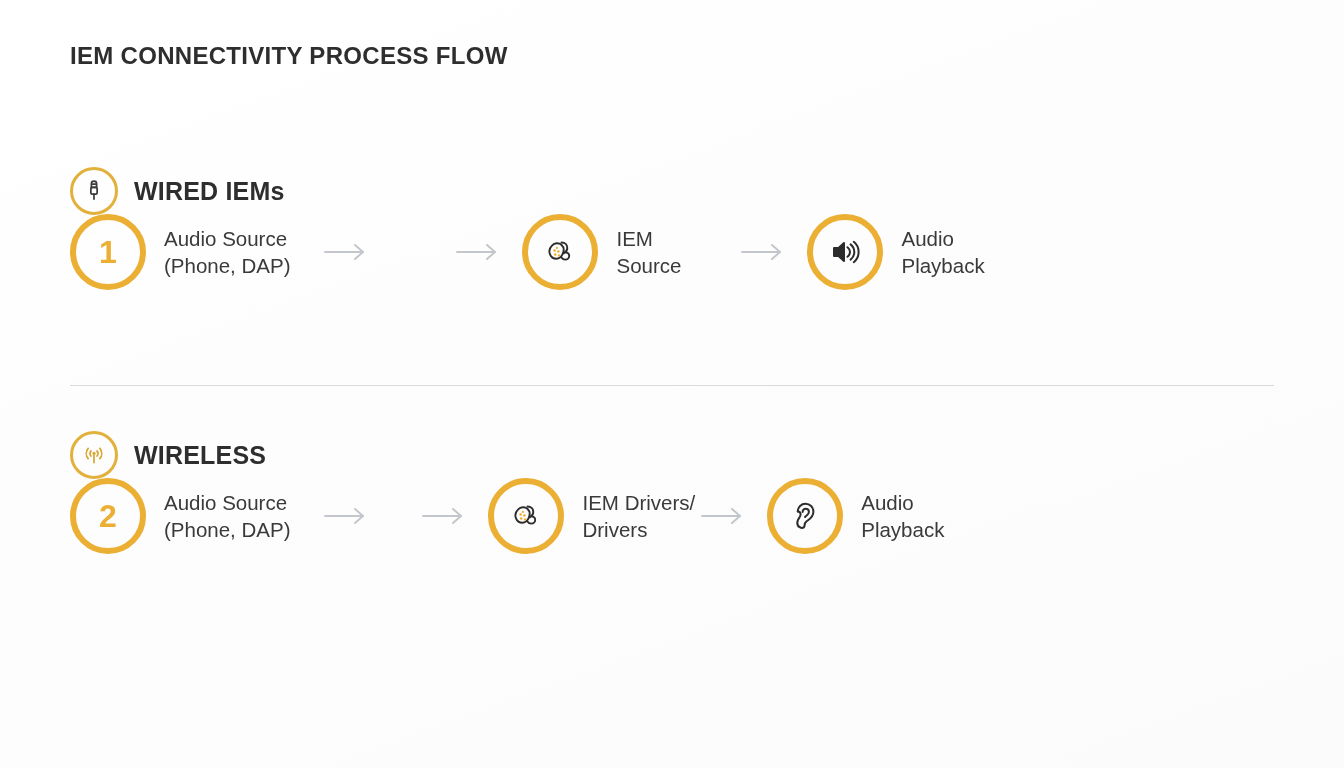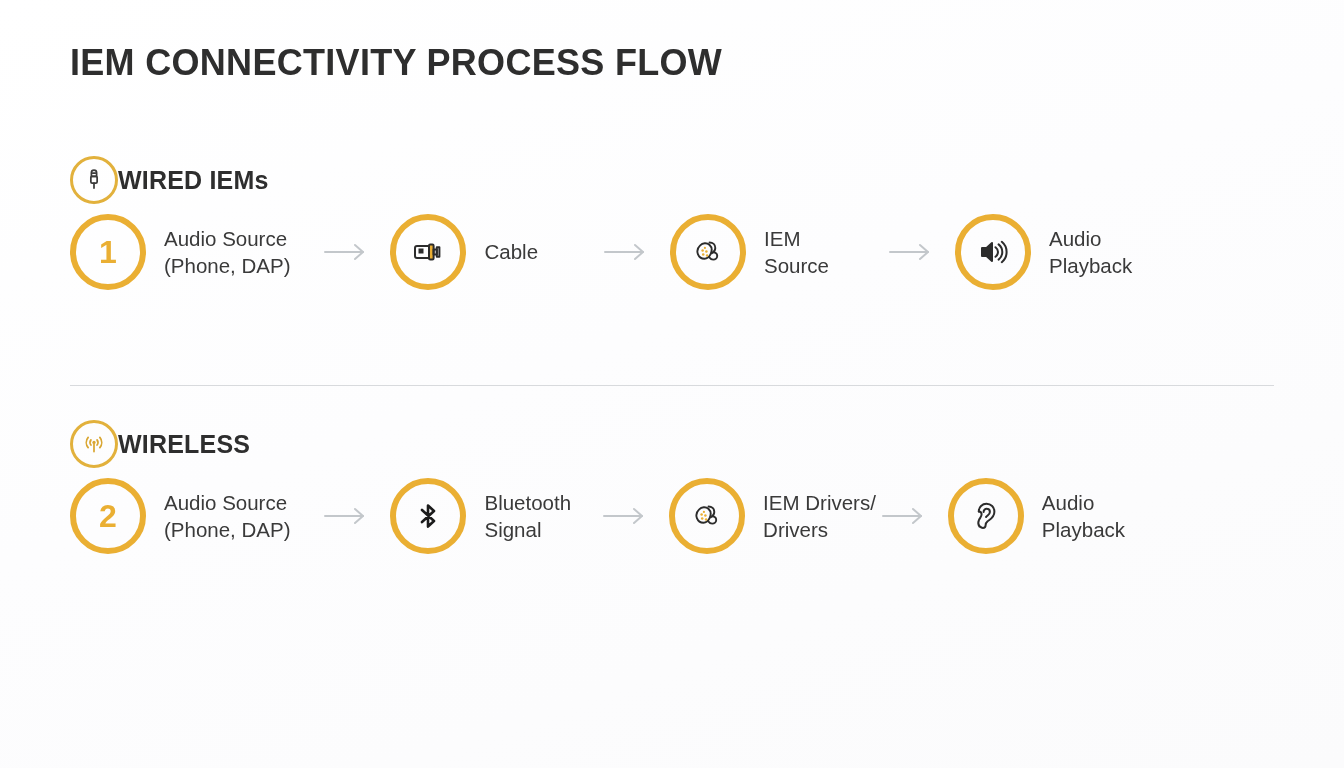--- a/index.html
+++ b/index.html
@@ -18,38 +18,39 @@
     position: absolute;
     inset: 0;
     background: linear-gradient(160deg, #ffffff 0%, #fdfdfe 45%, #fbfbfc 100%);
   }
 
   
   .page-title {
     position: absolute;
     left: 70px;
     top: 42px;
-    font-size: 36px;
+    font-size: 24px;
     font-weight: bold;
     letter-spacing: 0.3px;
     color: #2e2e2e;
     white-space: nowrap;
   }
 
   
   .section { position: absolute; left: 0; right: 0; }
   .section-wired    { top: 152px; }
   .section-wireless { top: 416px; }
 
   .section-header {
     position: absolute;
     left: 70px;
-    top: 4px;
-    display: flex;
-    align-items: center;
+    top: 15px;
+    display: flex;
+    align-items: center;
+    gap: 16px;
   }
   .sec-icon-ring {
     width: 48px; height: 48px;
     border-radius: 50%;
     border: 3px solid #e2b13c;
     display: flex; align-items: center; justify-content: center;
     flex: 0 0 auto;
   }
   .section-title {
     font-size: 25px;
@@ -148,32 +149,20 @@
 
       <div class="sp" style="width:32px"></div>
       <div class="arrow">
         <svg width="46" height="20" viewBox="0 0 46 20" fill="none" stroke="currentColor" stroke-width="2" stroke-linecap="round" stroke-linejoin="round">
           <path d="M3 10h38"></path>
             <path d="M33 3l8 7-8 7"></path>
         </svg>
       </div>
       <div class="sp" style="width:22px"></div>
 
-      <div class="node">
-        <div class="ring">
-          <svg width="40" height="40" viewBox="0 0 40 40" fill="none" stroke="#2c2c2c" stroke-width="2" stroke-linecap="round" stroke-linejoin="round">
-            <path d="M9 14h12v12H9a2 2 0 0 1-2-2v-8a2 2 0 0 1 2-2z"></path>
-            <rect x="10.5" y="16.5" width="5" height="5" fill="#2c2c2c" stroke="none"></rect>
-            <rect x="21" y="12.5" width="4.6" height="15" rx="1.2" fill="#eaaf33" stroke="#2c2c2c"></rect>
-            <path d="M25.6 17.5h3.2v5h-3.2z"></path>
-            <path d="M28.8 15.2h2.6v9.6h-2.6z"></path>
-          </svg>
-        </div>
-        <div class="node-label">Cable</div>
-      </div>
 
       <div class="sp" style="width:64px"></div>
       <div class="arrow">
         <svg width="46" height="20" viewBox="0 0 46 20" fill="none" stroke="currentColor" stroke-width="2" stroke-linecap="round" stroke-linejoin="round">
           <path d="M3 10h38"></path>
             <path d="M33 3l8 7-8 7"></path>
         </svg>
       </div>
       <div class="sp" style="width:22px"></div>
 
@@ -247,29 +236,20 @@
 
       <div class="sp" style="width:32px"></div>
       <div class="arrow">
         <svg width="46" height="20" viewBox="0 0 46 20" fill="none" stroke="currentColor" stroke-width="2" stroke-linecap="round" stroke-linejoin="round">
           <path d="M3 10h38"></path>
             <path d="M33 3l8 7-8 7"></path>
         </svg>
       </div>
       <div class="sp" style="width:22px"></div>
 
-      <div class="node">
-        <div class="ring">
-          <svg width="38" height="38" viewBox="0 0 38 38" fill="none" stroke="#1c1c1c" stroke-width="2.6" stroke-linecap="round" stroke-linejoin="round">
-            <path d="M13 13l12 11-6 5.5V8.5l6 5.5-12 11"></path>
-          </svg>
-        </div>
-        <div class="node-label">Bluetooth
-Signal</div>
-      </div>
 
       <div class="sp" style="width:30px"></div>
       <div class="arrow">
         <svg width="46" height="20" viewBox="0 0 46 20" fill="none" stroke="currentColor" stroke-width="2" stroke-linecap="round" stroke-linejoin="round">
           <path d="M3 10h38"></path>
             <path d="M33 3l8 7-8 7"></path>
         </svg>
       </div>
       <div class="sp" style="width:22px"></div>
 

